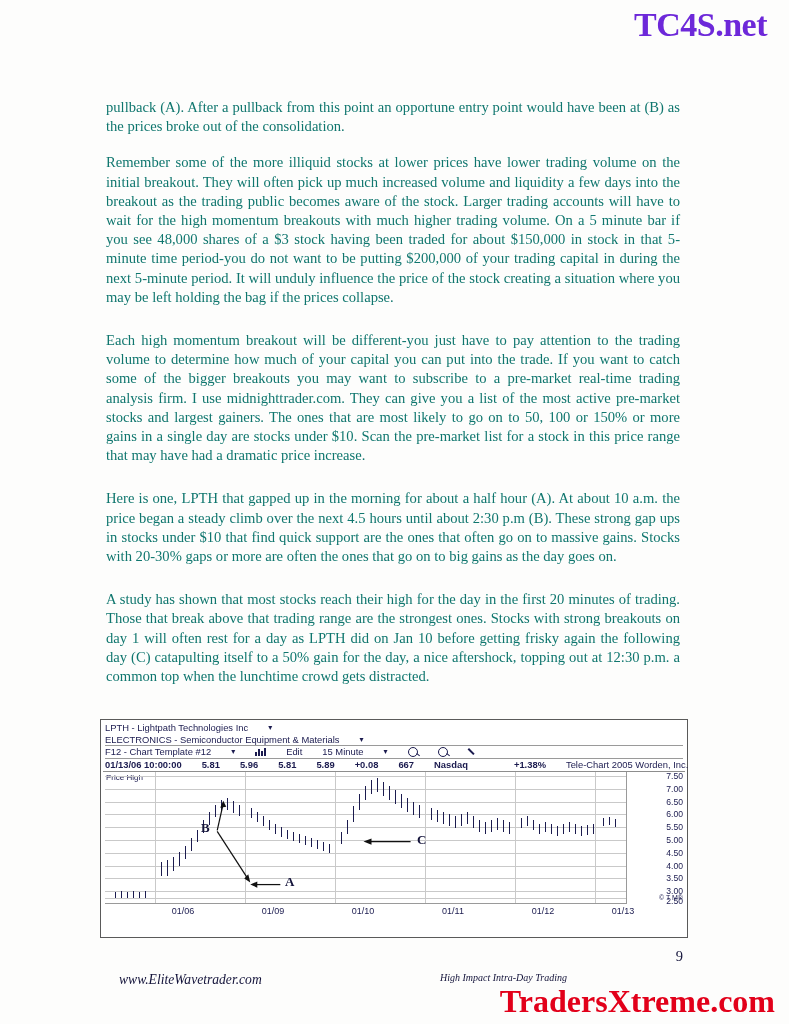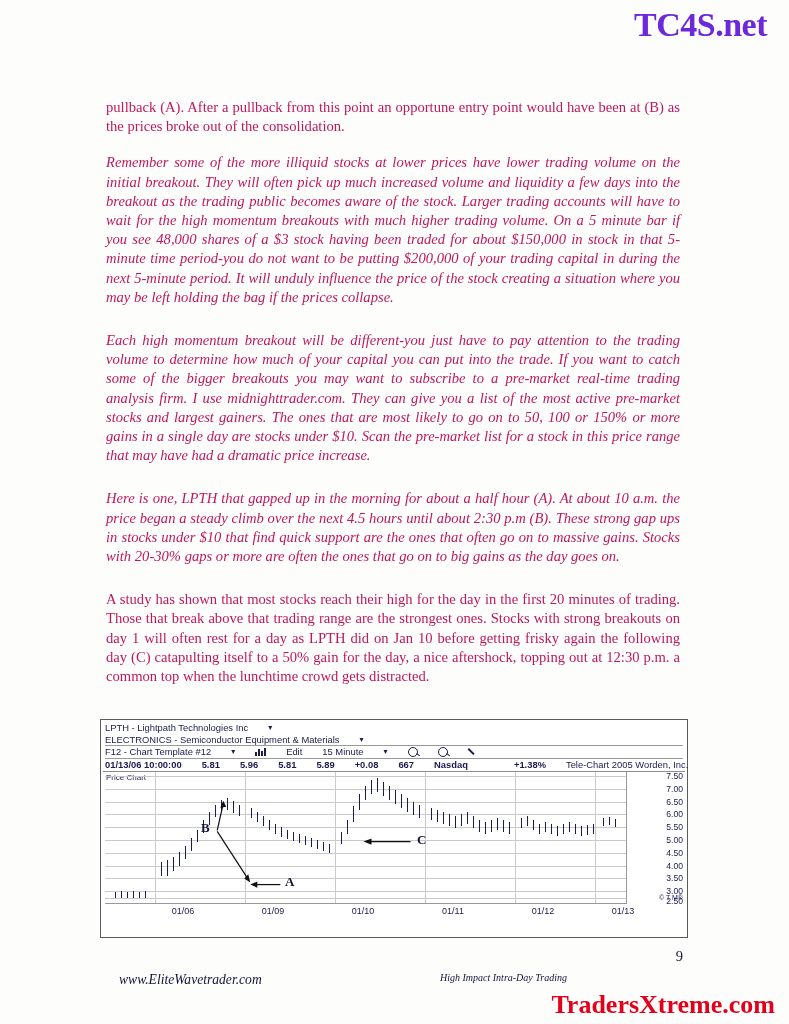--- a/index.html
+++ b/index.html
@@ -27,27 +27,27 @@
     font-weight: bold;
     color: #6d28d9;
     letter-spacing: -0.5px;
   }
   
   .doc {
     position: absolute;
     left: 106px;
     top: 98px;
     width: 574px;
-    color: #be185d;
+    color: #0f766e;
     font-size: 14.6px;
     line-height: 19.2px;
     text-align: justify;
   }
   .doc p { margin: 0 0 17px 0; }
-  .doc p.gap-lg { margin-bottom: 24px; font-style: italic; }
+  .doc p.gap-lg { margin-bottom: 24px; }
   
   .wm-mid {
     position: absolute;
     left: 240px;
     top: 488px;
     font-family: "Liberation Serif", serif;
     font-weight: bold;
     font-size: 31px;
     color: #e2001a;
     letter-spacing: 0px;
@@ -158,21 +158,21 @@
     left: 440px; top: 972px;
     font-style: italic;
     font-size: 10px;
     color: #13133a;
   }
   .wm-bottom {
     position: absolute;
     right: 14px; bottom: 4px;
     font-family: "Liberation Serif", serif;
     font-weight: bold;
-    font-size: 26px;
+    font-size: 32px;
     color: #e2001a;
     white-space: nowrap;
   }
 </style>
 </head>
 <body>
 
 <div class="page">
 
   <div class="wm-top">TC4S.net</div>
@@ -220,21 +220,21 @@
         <span>5.89</span>
         <span>+0.08</span>
         <span>667</span>
         <span>Nasdaq</span>
         <span style="margin-left:26px">+1.38%</span>
         <span style="font-weight:normal;">Tele-Chart 2005 Worden, Inc.</span>
       </div>
     </div>
 
     <div class="chart-body">
-      <div class="price-chart-tag">Price Chart</div>
+      <div class="price-chart-tag">Price High</div>
 
       <div class="plot">
 
         <div class="gridline" style="top:4px"></div>
         <div class="gridline" style="top:16.8px"></div>
         <div class="gridline" style="top:29.6px"></div>
         <div class="gridline" style="top:42.4px"></div>
         <div class="gridline" style="top:55.2px"></div>
         <div class="gridline" style="top:68px"></div>
         <div class="gridline" style="top:80.8px"></div>

